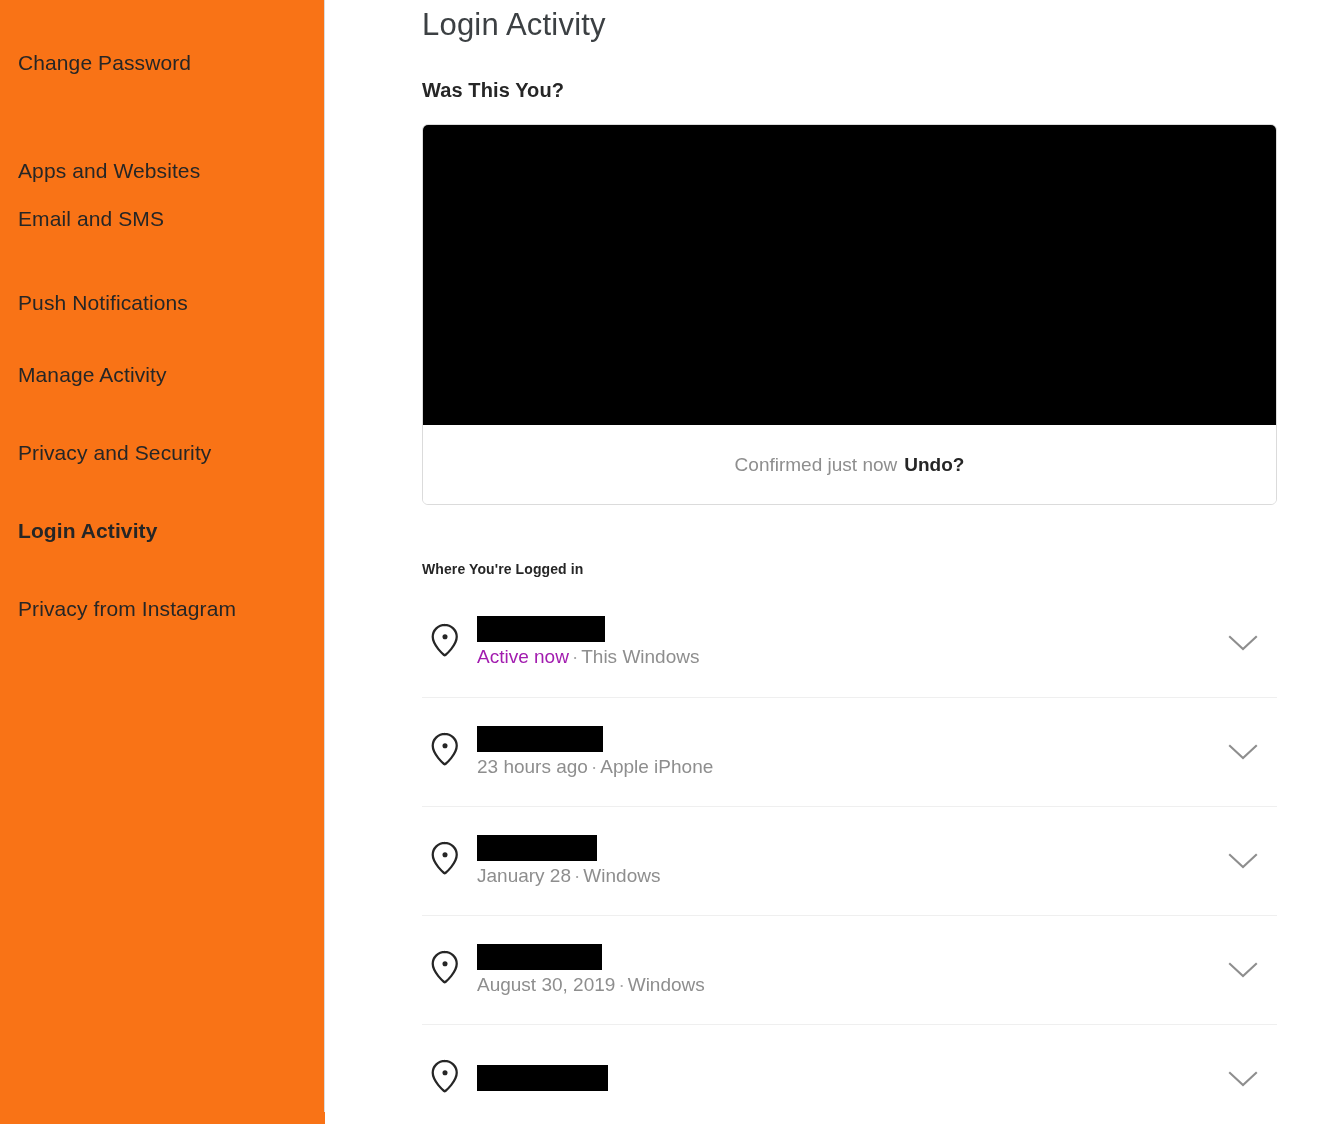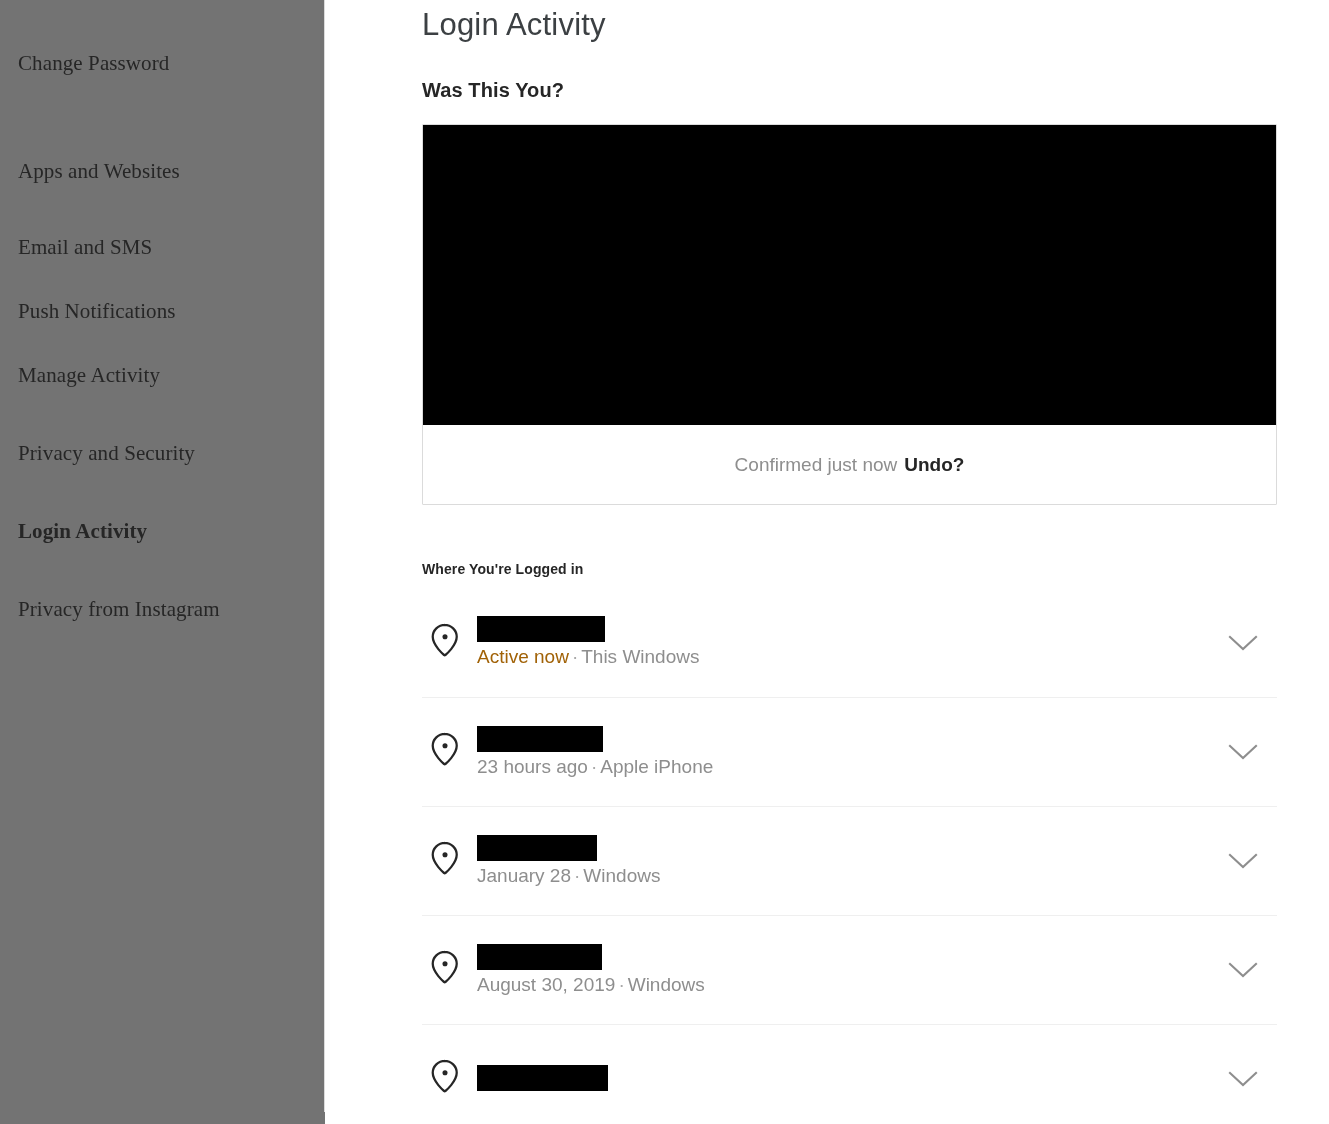--- a/index.html
+++ b/index.html
@@ -18,22 +18,21 @@
     height: 1124px;
     background: #ffffff;
   }
 
   
   #sidebar {
     position: absolute;
     left: 0; top: 0;
     width: 325px;
     height: 1124px;
-    background: #737373;
-    font-family: Liberation Serif, serif;
+    background: #f97316;
   }
   #sidebar-divider {
     position: absolute;
     left: 324px; top: 0;
     width: 1px;
     height: 1112px;
     background: #dbdbdb;
   }
   .nav-item {
     position: absolute;
@@ -76,21 +75,21 @@
     letter-spacing: .1px;
     white-space: nowrap;
   }
 
   
   #map-card {
     position: absolute;
     left: 97px; top: 124px;
     width: 855px;
     border: 1px solid #dbdbdb;
-    border-radius: 1px;
+    border-radius: 6px;
     background: #ffffff;
     overflow: hidden;
   }
   #map-redaction {
     width: 100%;
     height: 300px;
     background: #000000;
     display: block;
   }
   #confirm-bar {
@@ -150,42 +149,42 @@
     background: #000000;
     display: block;
     margin-bottom: 3px;
   }
   .session-meta {
     font-size: 19px;
     color: #8e8e8e;
     white-space: nowrap;
     line-height: 24px;
   }
-  .session-meta .when-active { color: #a16207; }
+  .session-meta .when-active { color: #a21caf; }
   .session-meta .sep { color: #a8a8a8; margin: 0 3px; }
 
   .chevron {
     flex: 0 0 32px;
     width: 32px;
     height: 20px;
     margin-right: 18px;
     display: block;
   }
 </style>
 </head>
 <body>
 
 <div id="page">
 
   <nav id="sidebar">
     <div id="sidebar-items">
         <div class="nav-item" style="top: 48px;"><span>Change Password</span></div>
         <div class="nav-item" style="top: 126px; margin-top: 30px;"><span>Apps and Websites</span></div>
-        <div class="nav-item" style="top: 204px; margin-top: 28px;"><span>Email and SMS</span></div>
-        <div class="nav-item" style="top: 296px;"><span>Push Notifications</span></div>
+        <div class="nav-item" style="top: 204px;"><span>Email and SMS</span></div>
+        <div class="nav-item" style="top: 288px;"><span>Push Notifications</span></div>
         <div class="nav-item" style="top: 360px;"><span>Manage Activity</span></div>
         <div class="nav-item" style="top: 438px;"><span>Privacy and Security</span></div>
         <div class="nav-item active" style="top: 516px;"><span>Login Activity</span></div>
         <div class="nav-item" style="top: 594px;"><span>Privacy from Instagram</span></div>
       </div>
   </nav>
   <div id="sidebar-divider"></div>
 
   <main id="main">
 

